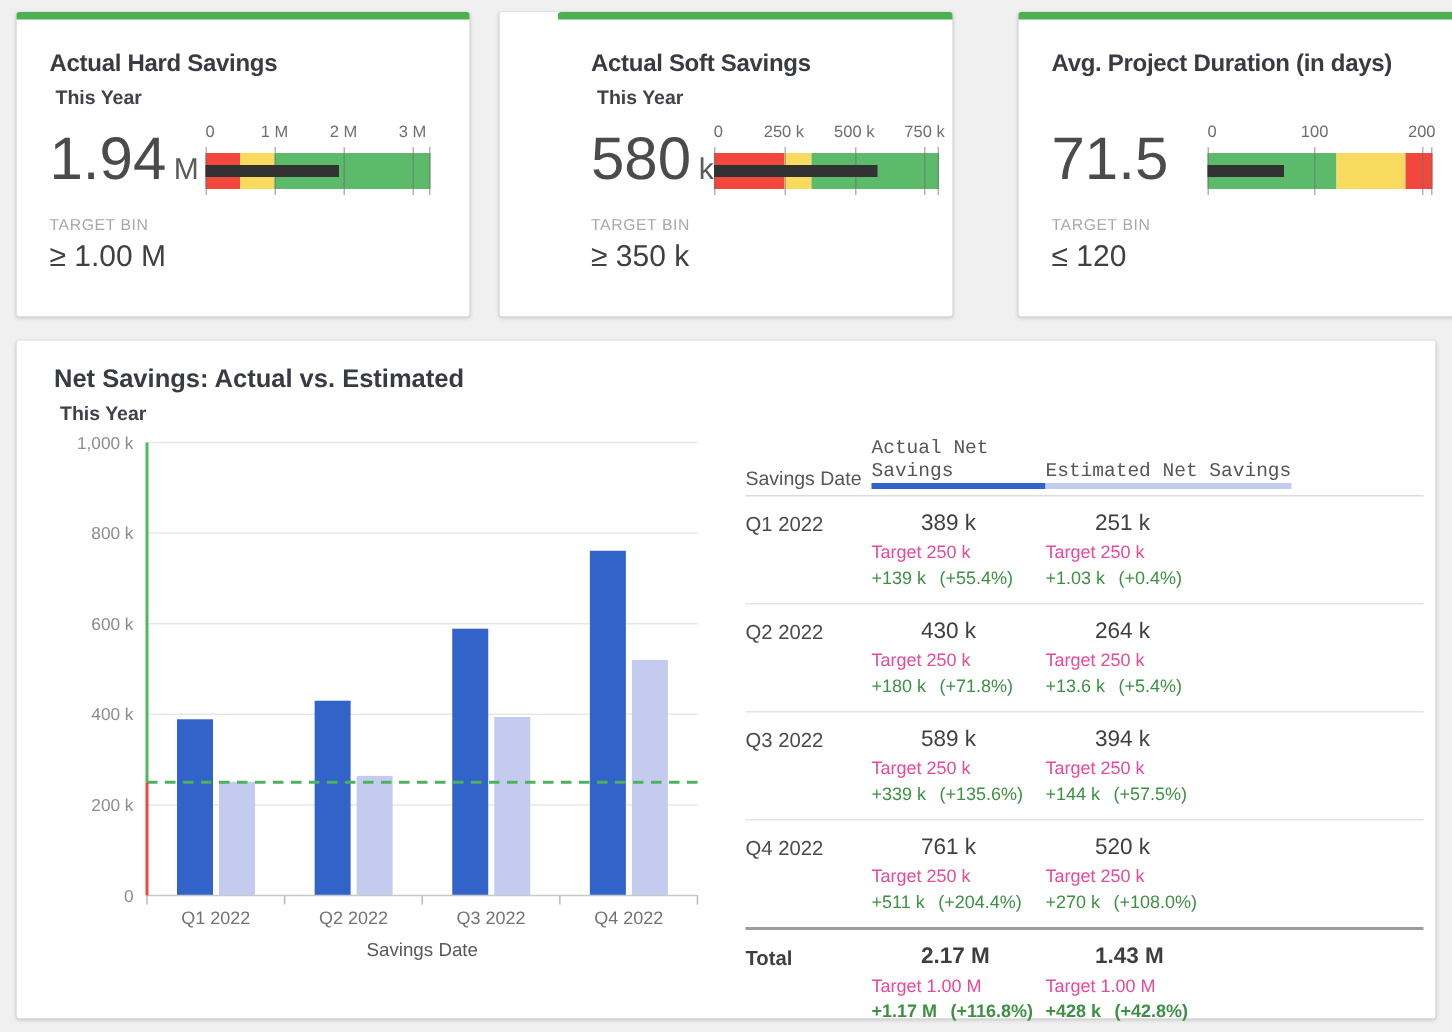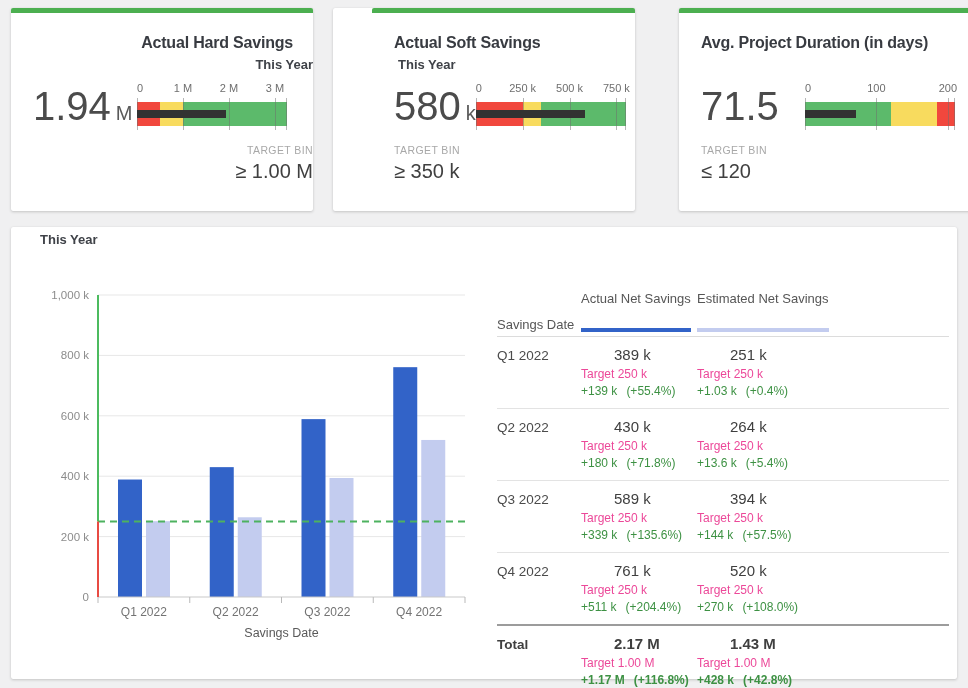--- a/index.html
+++ b/index.html
@@ -3,21 +3,21 @@
 <meta charset="utf-8">
 <style>
   html,body{margin:0;padding:0;background:#fff;}
   *{box-sizing:border-box;}
   .screen{position:relative;width:968px;height:688px;background:#f0f0f1;
           font-family:"Liberation Sans", sans-serif;overflow:hidden;}
 
   
   .card{position:absolute;top:8px;height:203px;background:#fff;border-radius:2px;
         box-shadow:0 1px 3px rgba(0,0,0,.18), 0 0 1px rgba(0,0,0,.08);}
-  .card.c0{left:11px;width:302px;text-align:right;}
+  .card.c0{left:11px;width:302px;}
   .card.c1{left:333px;width:302px;padding-left:39px;}
   .card.c2{left:679px;width:302px;}
   .strip{height:5px;background:#4caf50;border-radius:2px 2px 0 0;}
   .card-title{margin:21px 20px 0 22px;font-size:16px;font-weight:700;color:#383b41;
               letter-spacing:-0.2px;white-space:nowrap;}
   .card-sub{margin:5px 0 0 26px;font-size:13px;font-weight:700;color:#3f4248;min-height:17px;}
   .kpi-row{display:flex;align-items:center;justify-content:space-between;
            margin:6px 26px 0 22px;height:52px;}
   .kpi-value{font-size:40px;color:#4b4b4b;}
   .kpi-unit{font-size:20px;color:#5a5a5a;margin-left:5px;}
@@ -41,21 +41,21 @@
   .panel-sub{margin:5px 0 0 29px;font-size:13px;font-weight:700;color:#3f4248;}
   .chart-host{position:absolute;left:10px;top:50px;width:480px;height:372px;}
   .ytick{font-size:11.5px;fill:#8c8c8c;font-family:"Liberation Sans",sans-serif;}
   .xtick{font-size:12px;fill:#737373;font-family:"Liberation Sans",sans-serif;}
   .xtitle{font-size:12.5px;fill:#595959;font-family:"Liberation Sans",sans-serif;}
 
   
   .table-host{position:absolute;left:486px;top:64px;width:452px;}
   .t-head{display:grid;grid-template-columns:84px 116px 1fr;align-items:end;
           font-size:13px;color:#565656;padding-bottom:0;}
-  .t-head .u{display:inline-block;padding-bottom:22px;border-bottom:4px solid transparent;}
+  .t-head .u{display:inline-block;padding-bottom:1px;border-bottom:4px solid transparent;font-family:Liberation Mono, monospace;}
   .t-sep{border-bottom:1px solid #dcdcdc;margin-top:4px;}
   .t-row{display:grid;grid-template-columns:84px 116px 1fr;padding:9px 0 10px;
          border-bottom:1px solid #e3e3e3;}
   .t-row.last{border-bottom:none;}
   .t-row.total{border-top:2px solid #9c9c9c;border-bottom:none;}
   .q{font-size:13.5px;color:#4b4b4b;padding-top:2px;}
   .total .q{font-weight:700;color:#3f3f3f;}
   .cell .v{font-size:15px;color:#3f3f3f;margin-left:33px;}
   .total .cell .v{font-weight:700;}
   .cell .tg{font-size:12px;color:#ec4899;margin-top:4px;}
@@ -156,20 +156,21 @@
             <div class="b-tick" style="left:149px"></div>
             <div class="b-measure" style="width:51.07142857142858px;background:#323232"></div>
           </div>
         </div>
     </div>
     <div class="kpi-target-label">TARGET BIN</div>
     <div class="kpi-target-value">≤ 120</div>
   </div>
 
   <div class="panel">
+    <div class="panel-title">Net Savings: Actual vs. Estimated</div>
     <div class="panel-sub">This Year</div>
     <div id="chart-host" class="chart-host"><svg width="480" height="368" viewBox="0 0 480 368">
           <text class="ytick" x="68" y="324" text-anchor="end">0</text>
           <line x1="77" y1="259.6" x2="444" y2="259.6" stroke="#e7e7e7"></line>
           <text class="ytick" x="68" y="263.6" text-anchor="end">200 k</text>
           <line x1="77" y1="199.2" x2="444" y2="199.2" stroke="#e7e7e7"></line>
           <text class="ytick" x="68" y="203.2" text-anchor="end">400 k</text>
           <line x1="77" y1="138.8" x2="444" y2="138.8" stroke="#e7e7e7"></line>
           <text class="ytick" x="68" y="142.8" text-anchor="end">600 k</text>
           <line x1="77" y1="78.39999999999998" x2="444" y2="78.39999999999998" stroke="#e7e7e7"></line>

